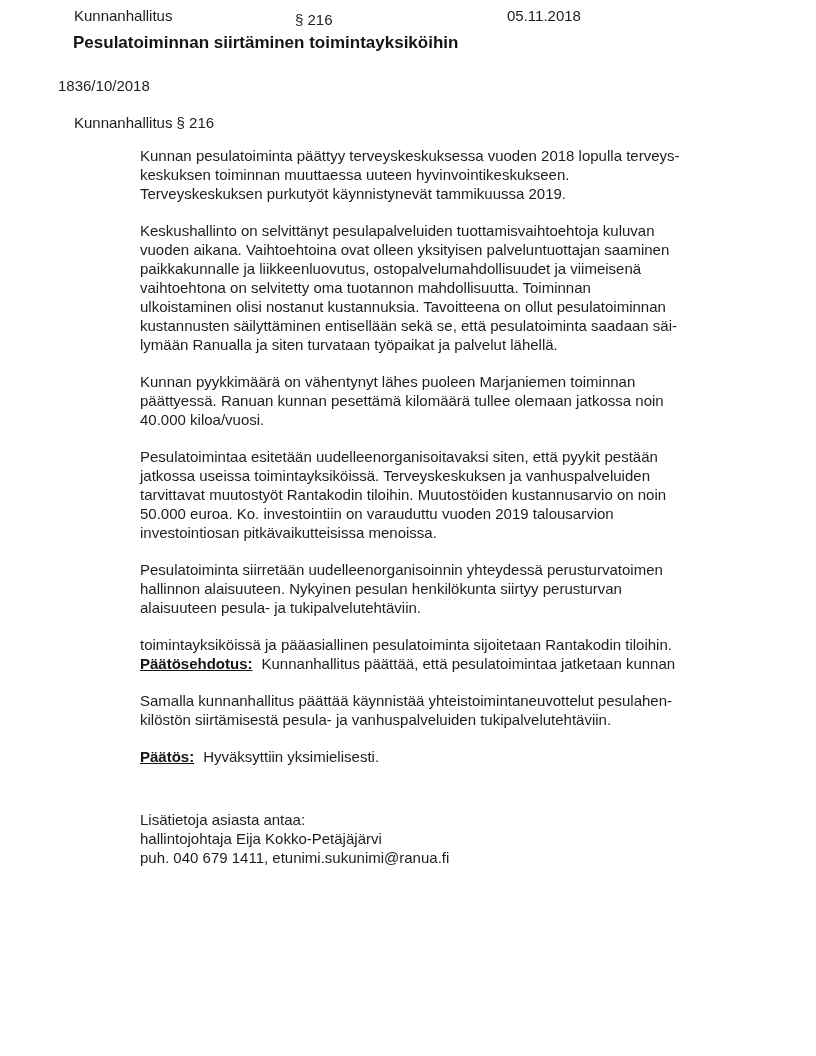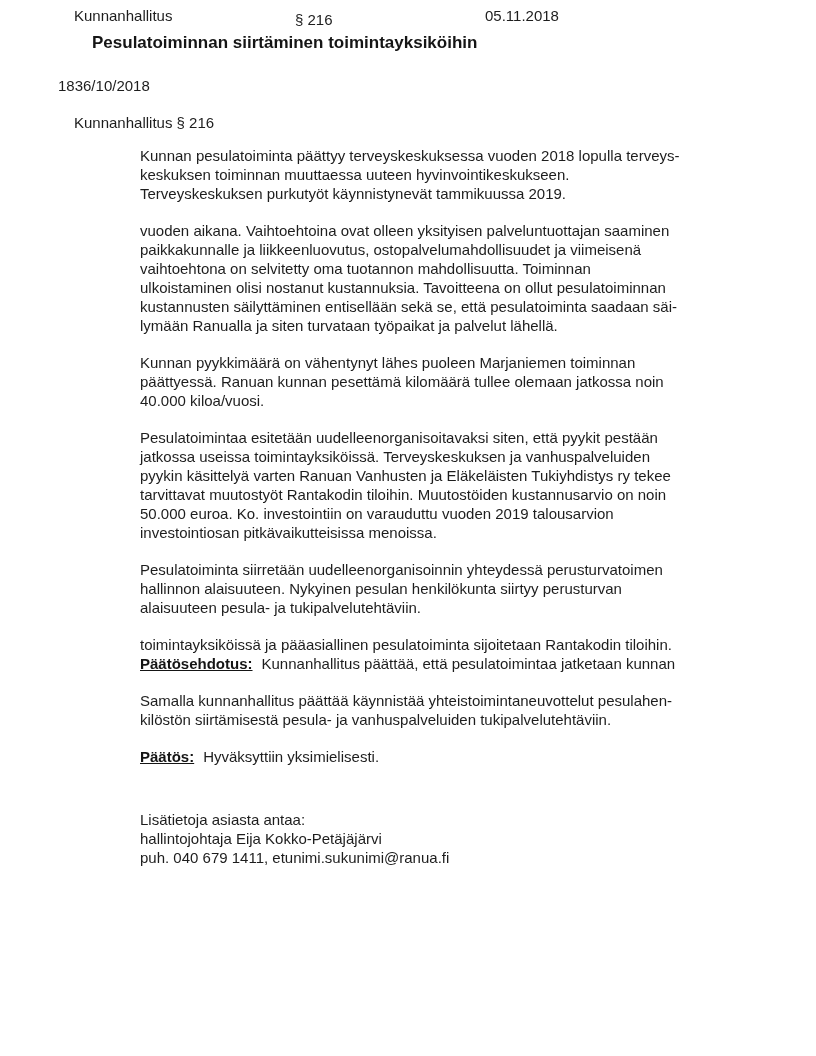--- a/index.html
+++ b/index.html
@@ -12,23 +12,23 @@
     width: 682px;
     height: 1056px;
     background: #ffffff;
     overflow: hidden;
     font-family: "Liberation Sans", sans-serif;
     color: #1d1d1d;
   }
   .hdr { position: absolute; top: 7px; left: 0; right: 0; height: 20px; font-size: 15px; }
   .hdr-committee { position: absolute; left: 74px; top: 0; white-space: nowrap; }
   .hdr-secno     { position: absolute; left: 295px; top: 4px; white-space: nowrap; }
-  .hdr-date      { position: absolute; left: 485px; top: 0; white-space: nowrap; }
+  .hdr-date      { position: absolute; left: 507px; top: 0; white-space: nowrap; }
   .title {
-    position: absolute; left: 92px; top: 33px;
+    position: absolute; left: 73px; top: 33px;
     font-size: 17px; font-weight: bold; white-space: nowrap;
     color: #151515;
   }
   .caseno  { position: absolute; left: 58px; top: 77px; font-size: 15px; white-space: nowrap; }
   .secline { position: absolute; left: 74px; top: 114px; font-size: 15px; white-space: nowrap; }
   .bodycol {
     position: absolute; left: 140px; top: 146px; width: 625px;
     font-size: 15px; line-height: 19px;
   }
   .para { margin: 0 0 18px 0; }
@@ -60,38 +60,38 @@
 
   <div class="bodycol">
 
     <div class="para">
       <div class="line">Kunnan pesulatoiminta päättyy terveyskeskuksessa vuoden 2018 lopulla terveys-</div>
       <div class="line">keskuksen toiminnan muuttaessa uuteen hyvinvointikeskukseen.</div>
       <div class="line">Terveyskeskuksen purkutyöt käynnistynevät tammikuussa 2019.</div>
     </div>
 
     <div class="para">
+      <div class="line">Keskushallinto on selvittänyt pesulapalveluiden tuottamisvaihtoehtoja kuluvan</div>
       <div class="line">vuoden aikana. Vaihtoehtoina ovat olleen yksityisen palveluntuottajan saaminen</div>
       <div class="line">paikkakunnalle ja liikkeenluovutus, ostopalvelumahdollisuudet ja viimeisenä</div>
       <div class="line">vaihtoehtona on selvitetty oma tuotannon mahdollisuutta. Toiminnan</div>
       <div class="line">ulkoistaminen olisi nostanut kustannuksia. Tavoitteena on ollut pesulatoiminnan</div>
       <div class="line">kustannusten säilyttäminen entisellään sekä se, että pesulatoiminta saadaan säi-</div>
       <div class="line">lymään Ranualla ja siten turvataan työpaikat ja palvelut lähellä.</div>
     </div>
 
     <div class="para">
       <div class="line">Kunnan pyykkimäärä on vähentynyt lähes puoleen Marjaniemen toiminnan</div>
       <div class="line">päättyessä. Ranuan kunnan pesettämä kilomäärä tullee olemaan jatkossa noin</div>
       <div class="line">40.000 kiloa/vuosi.</div>
     </div>
 
     <div class="para">
       <div class="line">Pesulatoimintaa esitetään uudelleenorganisoitavaksi siten, että pyykit pestään</div>
       <div class="line">jatkossa useissa toimintayksiköissä. Terveyskeskuksen ja vanhuspalveluiden</div>
-      <div class="line">pyykin käsittelyä varten Ranuan Vanhusten ja Eläkeläisten Tukiyhdistys ry tekee</div>
       <div class="line">tarvittavat muutostyöt Rantakodin tiloihin. Muutostöiden kustannusarvio on noin</div>
       <div class="line">50.000 euroa. Ko. investointiin on varauduttu vuoden 2019 talousarvion</div>
       <div class="line">investointiosan pitkävaikutteisissa menoissa.</div>
     </div>
 
     <div class="para">
       <div class="line">Pesulatoiminta siirretään uudelleenorganisoinnin yhteydessä perusturvatoimen</div>
       <div class="line">hallinnon alaisuuteen. Nykyinen pesulan henkilökunta siirtyy perusturvan</div>
       <div class="line">alaisuuteen pesula- ja tukipalvelutehtäviin.</div>
     </div>

